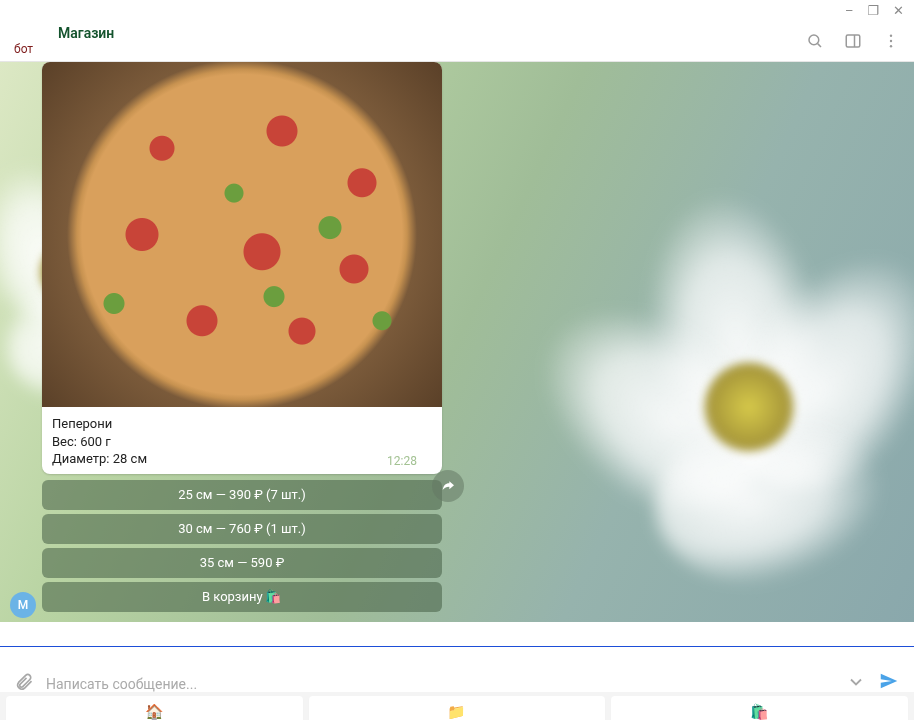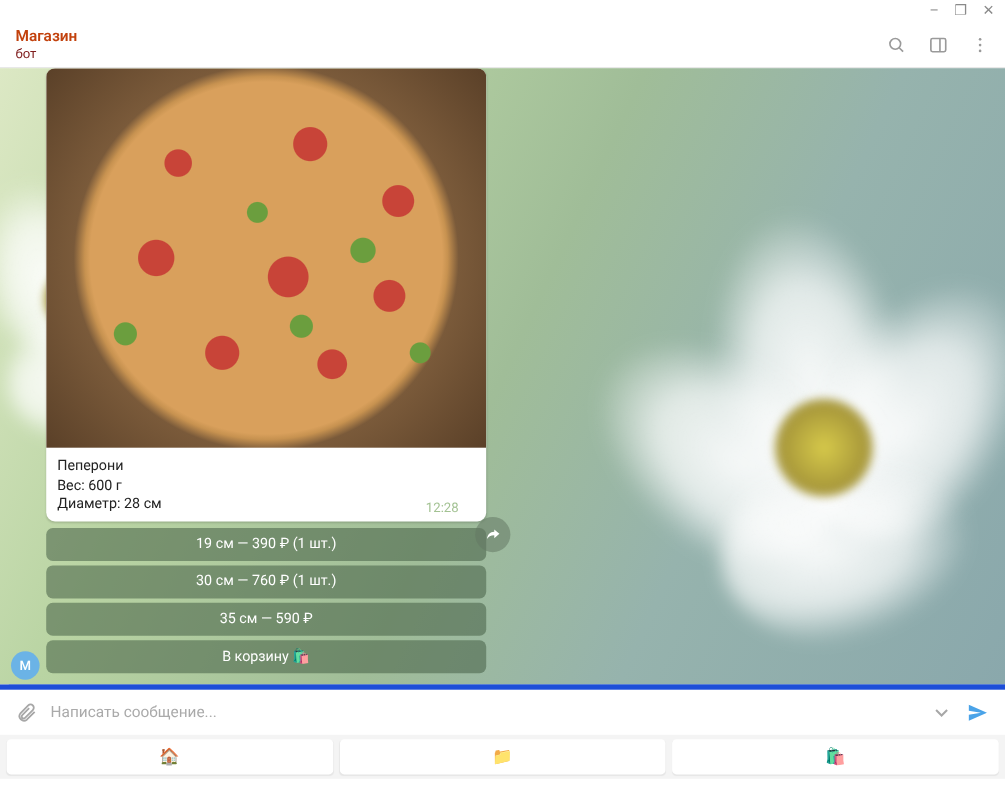--- a/index.html
+++ b/index.html
@@ -34,21 +34,21 @@
   left: 0; top: 62px;
   width: 8px; height: 560px;
   background: #f0f0f0;
 }
 .left-edge .blue {
   position: absolute; left: 0; top: 30px;
   width: 8px; height: 42px;
   background: #4fa3e0;
 }
 .title-block { flex: 1; }
-.title-block .name { font-weight: 600; font-size: 14px; color: #c2410c; }
+.title-block .name { font-weight: 600; font-size: 14px; color: #14532d; margin-left: 44px; }
 .title-block .sub { font-size: 12px; color: #7f1d1d; margin-top: 1px; }
 .header-icons { display: flex; gap: 20px; color: #9a9a9a; align-items: center; }
 .header-icons > * { cursor: pointer; }
 .chat-area {
   height: 560px;
   background: linear-gradient(115deg, #dce8c4 0%, #b9d4a3 25%, #a0bd98 50%, #96b3ad 70%, #8aa8ac 100%);
   position: relative;
   overflow: hidden;
   padding: 0 0 0 42px;
 }
@@ -152,24 +152,25 @@
   width: 26px; height: 26px;
   border-radius: 50%;
   background: #6bb3e6;
   color: #fff;
   display: flex; align-items: center; justify-content: center;
   font-size: 12px; font-weight: 500;
 }
 .input-row {
   height: 46px;
   display: flex;
-  align-items: center;
+  align-items: flex-end;
   padding: 0 14px;
   gap: 12px;
-  border-top: 5px solid #1d4ed8;
+  border-top: 1px solid #1d4ed8;
+  margin-top: 24px;
 }
 .input-row input {
   flex: 1;
   border: none;
   outline: none;
   font-size: 14px;
   color: #444;
   font-family: inherit;
 }
 .input-row input::placeholder { color: #aaa; }
@@ -256,21 +257,21 @@
     <div class="card">
       <div class="card-img"></div>
       <div class="card-body">
         <div>Пеперони</div>
         <div>Вес: 600 г</div>
         <div>Диаметр: 28 см</div>
         <div class="time">12:28</div>
       </div>
     </div>
     <div class="inline-kb">
-      <button>19 см — 390 ₽  (1 шт.)</button>
+      <button>25 см — 390 ₽  (7 шт.)</button>
       <button>30 см — 760 ₽  (1 шт.)</button>
       <button>35 см — 590 ₽</button>
       <button>В корзину 🛍️</button>
     </div>
   </div>
 
   <div class="share-btn">
     <svg width="16" height="16" viewBox="0 0 24 24" fill="#fff">
         <path d="M14 5l7 6-7 6v-4c-5 0-8 2-10 5 1-6 4-10 10-10V5z"></path>
       </svg>

